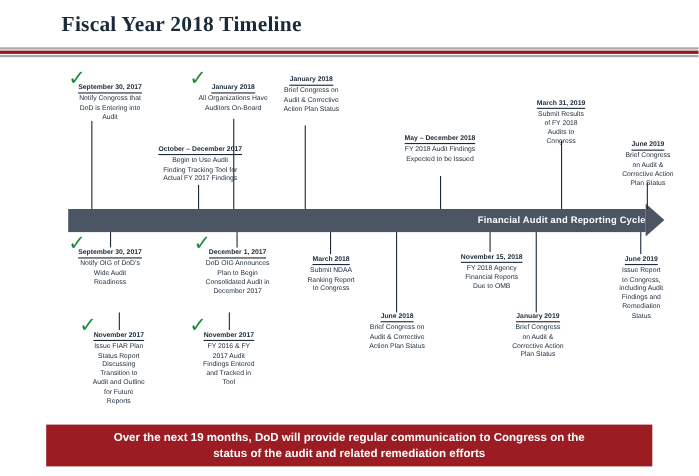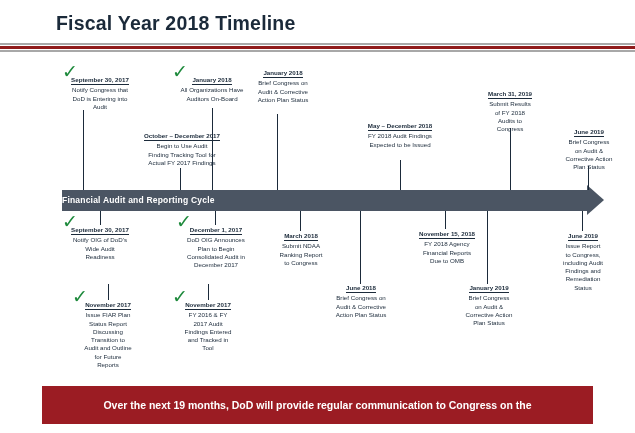--- a/index.html
+++ b/index.html
@@ -24,20 +24,21 @@
   
   .title {
     position: absolute;
     left: 56px;
     top: 12px;
     font-size: 19.5px;
     font-weight: bold;
     color: #1b2a3a;
     letter-spacing: 0.2px;
     white-space: nowrap;
+    font-family: Liberation Serif, serif;
   }
   .header-stripes {
     position: absolute;
     left: 0;
     top: 43px;
     width: 635px;
     height: 12px;
   }
   .header-stripes i {
     position: absolute;
@@ -67,21 +68,21 @@
     border-bottom: 15px solid transparent;
     border-left: 17px solid #4b5563;
   }
   .arrow-label {
     position: absolute;
     left: 62px;
     top: 190px;
     width: 525px;
     height: 21px;
     line-height: 21px;
-    text-align: left;
+    text-align: right;
     color: #ffffff;
     font-size: 8.5px;
     font-weight: bold;
     letter-spacing: 0.2px;
   }
 
   
   .ms {
     position: absolute;
     font-size: 6.2px;
@@ -296,16 +297,17 @@
     <span class="hd">January 2019</span>
     <span class="bd">Brief Congress
 on Audit &amp;
 Corrective Action
 Plan Status</span>
   </div>
 
   <div class="footer">
     <div>
       <span>Over the next 19 months, DoD will provide regular communication to Congress on the</span>
+      <span>status of the audit and related remediation efforts</span>
     </div>
   </div>
 
 </div>
 
 </body></html>

